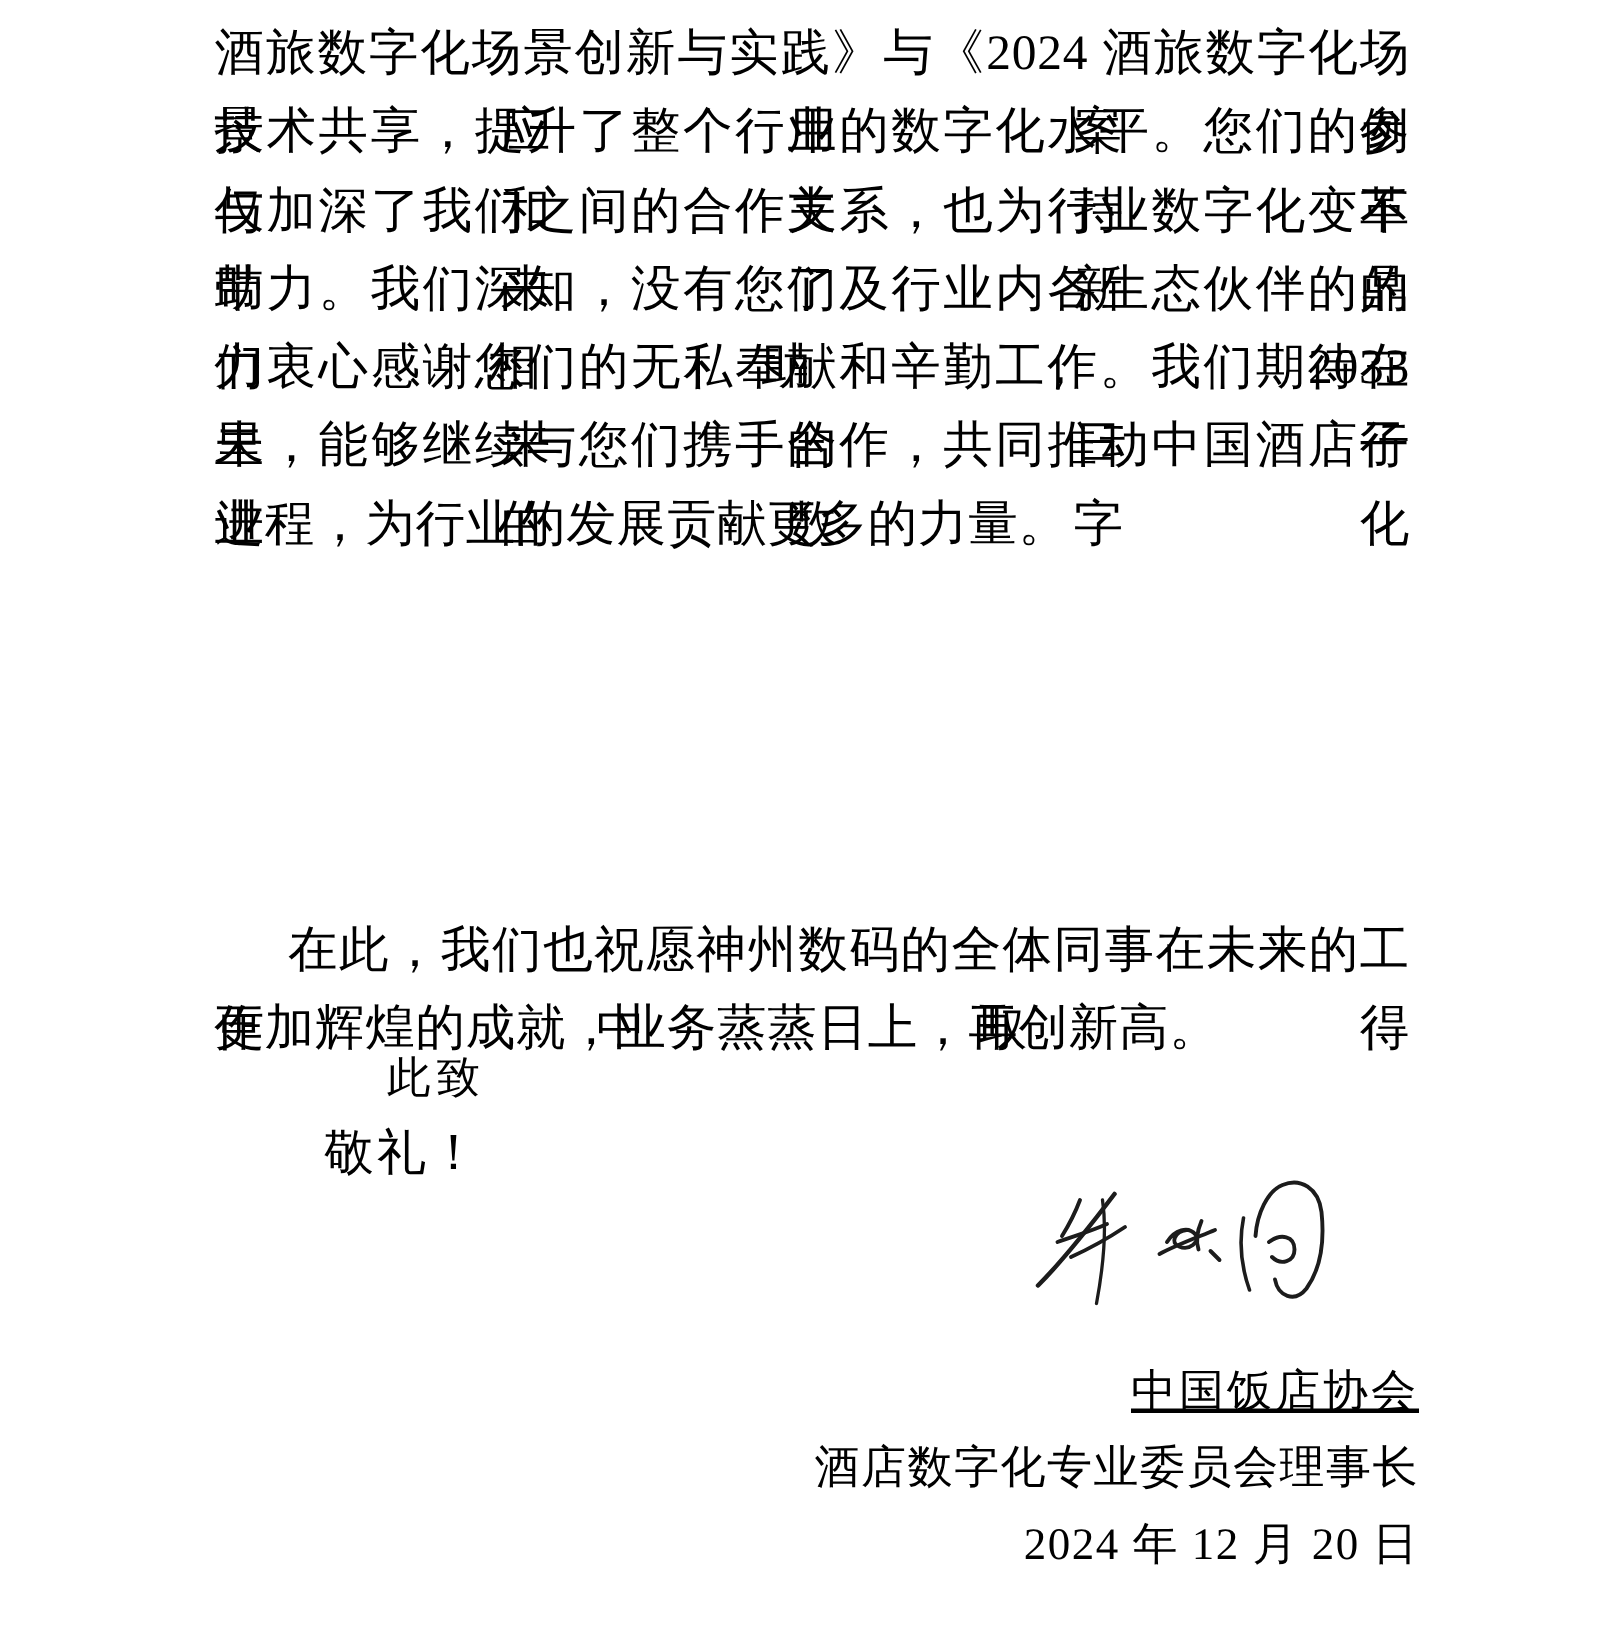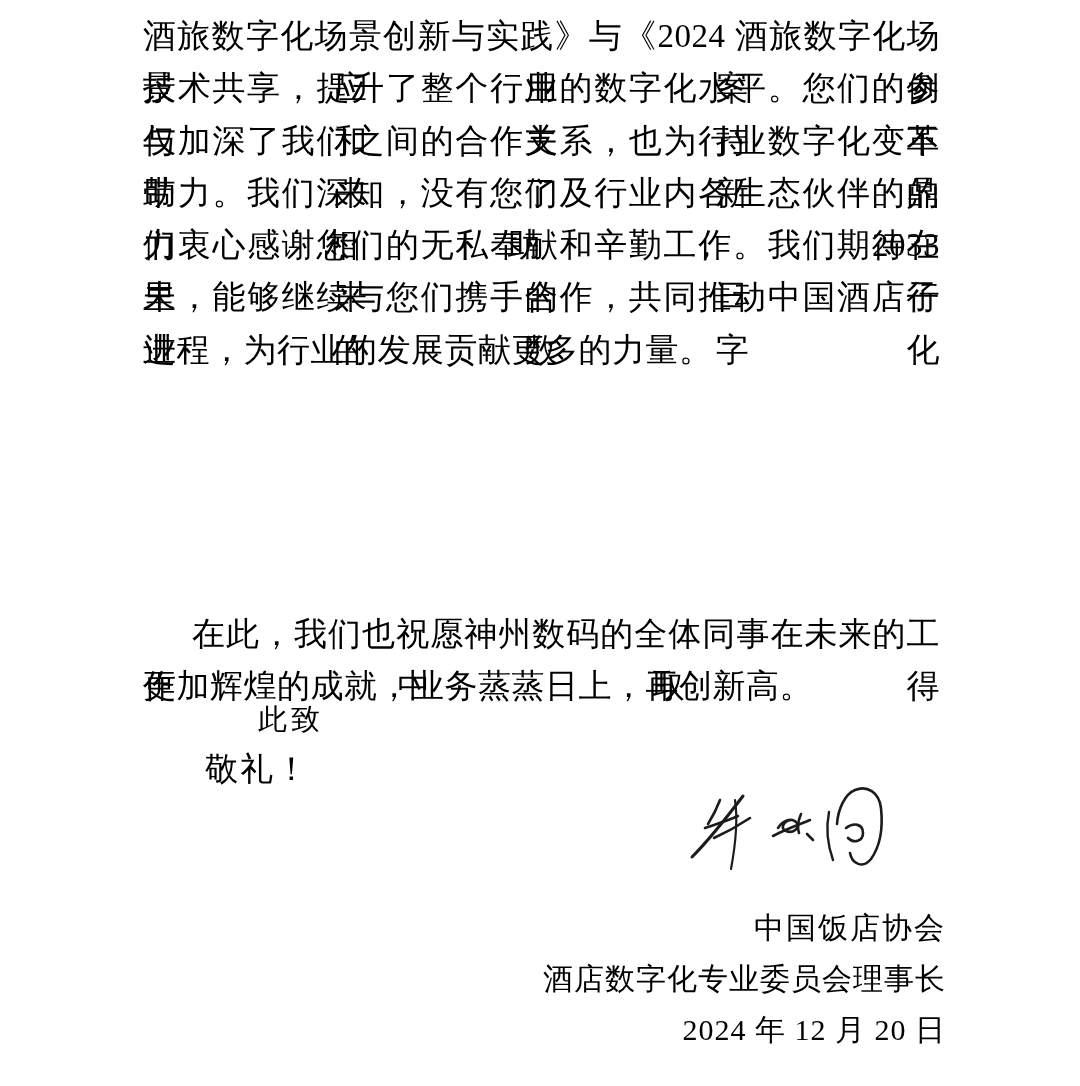--- a/index.html
+++ b/index.html
@@ -42,21 +42,21 @@
   .closing-cizhi {
     position: absolute;
     left: 258px;
     top: 694px;
     font-size: 29px;
     line-height: 50px;
     letter-spacing: 4px;
   }
   .closing-jingli {
     position: absolute;
-    left: 205px;
+    left: 216px;
     top: 744px;
     font-size: 33px;
     line-height: 50px;
     letter-spacing: 2px;
   }
   .signature-wrap {
     position: absolute;
     left: 686px;
     top: 779px;
     width: 210px;
@@ -68,21 +68,21 @@
     top: 902px;
     text-align: right;
   }
   .signoff .s-line {
     font-size: 30px;
     line-height: 51px;
     height: 51px;
     letter-spacing: 1px;
     white-space: nowrap;
   }
-  .signoff .s-org { letter-spacing: 2px; }
+  .signoff .s-org { letter-spacing: 2px; text-decoration: underline; }
 </style>
 </head>
 <body>
 
 <div class="page">
 
   <div class="body-block para1">
     <div class="line just">酒旅数字化场景创新与实践》与《2024 酒旅数字化场景应用案例</div>
     <div class="line just">技术共享，提升了整个行业的数字化水平。您们的参与和支持不</div>
     <div class="line just">仅加深了我们之间的合作关系，也为行业数字化变革带来了新的</div>

